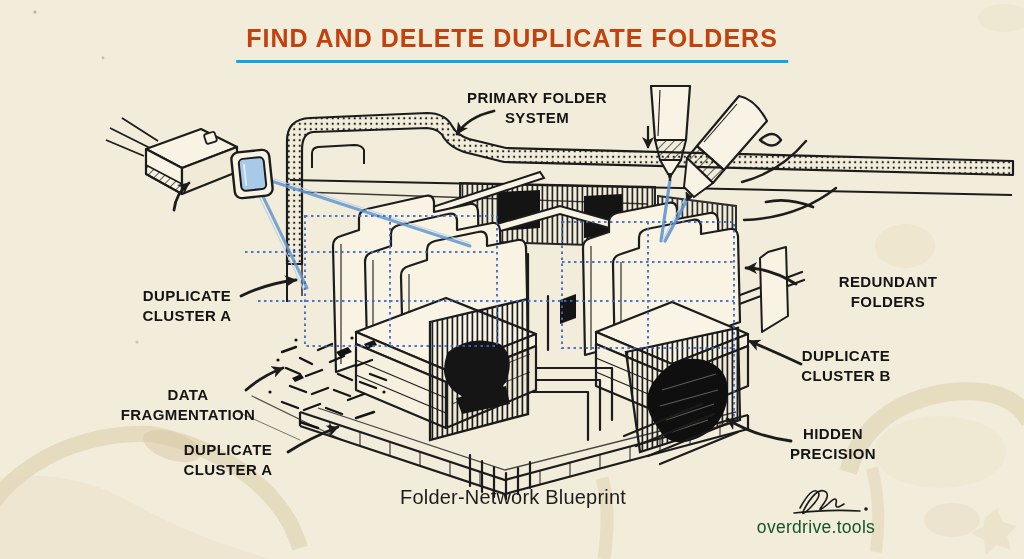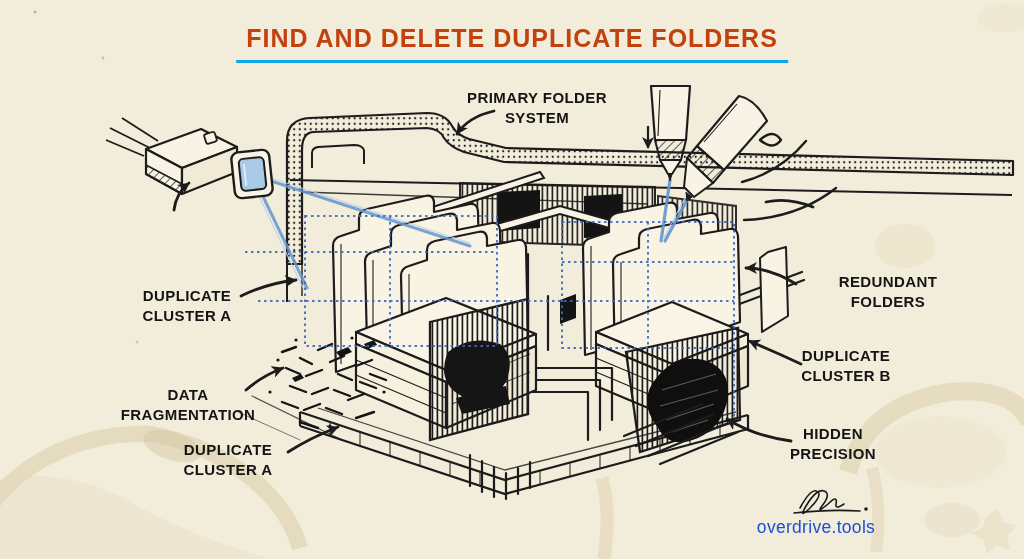--- a/index.html
+++ b/index.html
@@ -21,21 +21,21 @@
     position:absolute;left:512px;top:24px;transform:translateX(-50%);
     font-weight:700;font-size:25px;letter-spacing:1px;white-space:nowrap;
     border-bottom:3px solid #0ea5e9;padding:0 10px 7px 10px;color:#c2410c;
   }
   .caption{
     position:absolute;left:513px;top:486px;transform:translateX(-50%);
     font-weight:400;font-size:20px;letter-spacing:.2px;color:#1d1d1d;white-space:nowrap;
   }
   .brand{
     position:absolute;left:816px;top:517px;transform:translateX(-50%);
-    font-weight:400;font-size:17.5px;color:#1d4ed8;white-space:nowrap;letter-spacing:.3px;
+    font-weight:400;font-size:17.5px;color:#14532d;white-space:nowrap;letter-spacing:.3px;
   }
 </style>
 </head>
 <body>
 
 <div class="stage">
 
 <svg width="1024" height="559" viewBox="0 0 1024 559">
   <defs>
     <pattern id="halftone" width="5.5" height="5.5" patternUnits="userSpaceOnUse">
@@ -262,15 +262,16 @@
 FRAGMENTATION</div>
 <div class="lbl" style="left:228px;top:440px;">DUPLICATE
 CLUSTER A</div>
 <div class="lbl" style="left:856px;top:272px;margin-left:32px;">REDUNDANT
 FOLDERS</div>
 <div class="lbl" style="left:846px;top:346px;">DUPLICATE
 CLUSTER B</div>
 <div class="lbl" style="left:833px;top:424px;">HIDDEN
 PRECISION</div>
 
+<div class="caption">Folder-Network Blueprint</div>
 <div class="brand">overdrive.tools</div>
 
 </div>
 
 </body></html>

